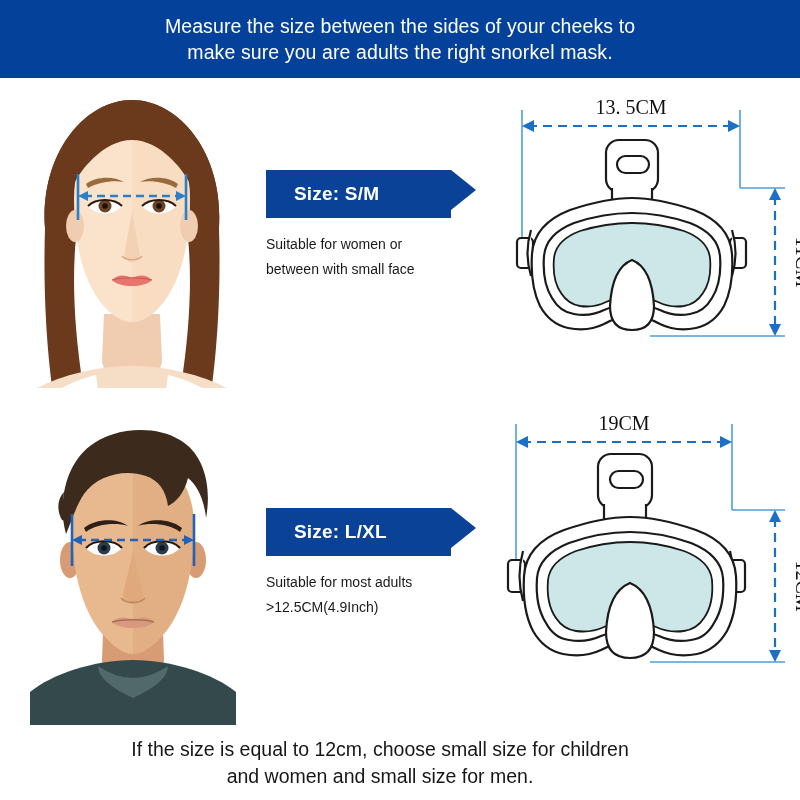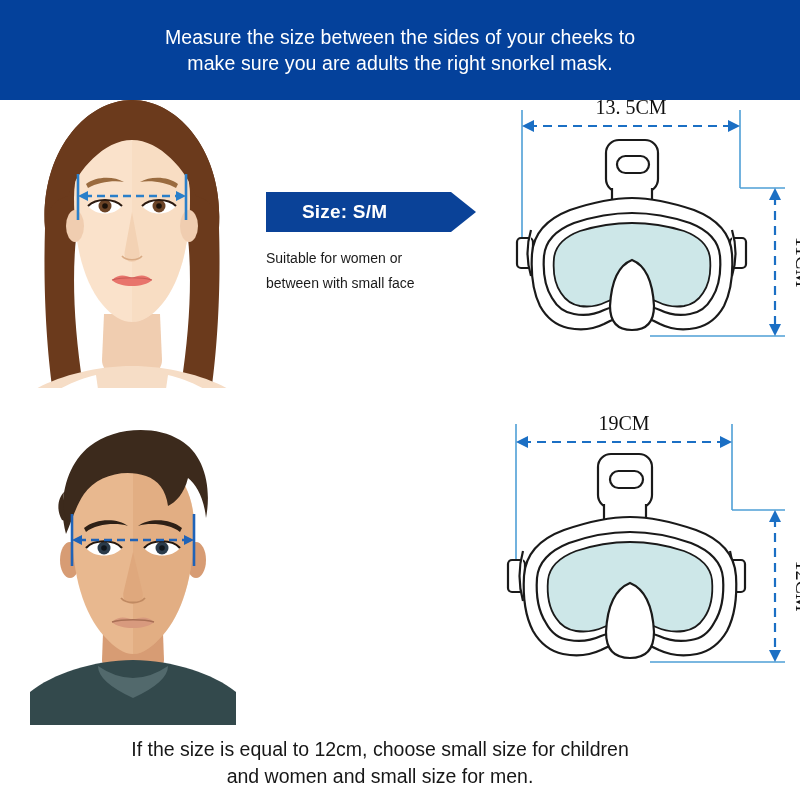--- a/index.html
+++ b/index.html
@@ -8,21 +8,21 @@
     width:800px;height:800px;
     background:#ffffff;
     font-family:"Liberation Sans", sans-serif;
     overflow:hidden;
     position:relative;
   }
   .page{position:relative;width:800px;height:800px;}
 
   
   .header{
-    position:absolute;left:0;top:0;width:800px;height:100px;
+    position:absolute;left:0;top:0;width:800px;height:78px;
     background:#04419b;
     display:flex;align-items:center;justify-content:center;
   }
   .header-text{
     color:#ffffff;font-size:19.5px;line-height:26px;
     text-align:center;letter-spacing:.1px;
   }
   .header-text div{white-space:nowrap;}
 
   
@@ -32,27 +32,26 @@
 
   
   .figure{position:absolute;left:0;top:0;width:265px;height:100%;overflow:hidden;}
 
   
   .textblock{position:absolute;}
   .tb-top{left:266px;top:92px;width:230px;}
   .tb-bot{left:266px;top:98px;width:235px;}
 
   .badge{
-    position:relative;height:40px;width:185px;
+    position:relative;height:48px;width:185px;
     display:flex;align-items:center;
     background:#0a4298;
     color:#fff;font-size:19px;font-weight:bold;
-    padding-left:36px;box-sizing:border-box;
+    padding-left:28px;box-sizing:border-box;
     letter-spacing:.2px;
-    margin-top:22px;
   }
   .badge::after{
     content:"";position:absolute;left:185px;top:0;
     width:0;height:0;
     border-top:20px solid transparent;
     border-bottom:20px solid transparent;
     border-left:25px solid #0a4298;
   }
   .desc{
     margin-top:14px;color:#1a1a1a;
@@ -289,20 +288,29 @@
         <g>
           <line x1="72" y1="104" x2="72" y2="156" stroke="#1f63b8" stroke-width="2.6"></line>
           <line x1="194" y1="104" x2="194" y2="156" stroke="#1f63b8" stroke-width="2.6"></line>
           <line x1="78" y1="130" x2="188" y2="130" stroke="#1f63b8" stroke-width="2.4" stroke-dasharray="8,5"></line>
           <path d="M72 130 L82 125 L82 135 Z" fill="#1f63b8"></path>
           <path d="M194 130 L184 125 L184 135 Z" fill="#1f63b8"></path>
         </g>
       </svg>
     </div>
 
+    <div class="textblock tb-bot">
+      <div class="badge">
+        <span>Size: L/XL</span>
+      </div>
+      <div class="desc">
+        <div>Suitable for most adults</div>
+        <div>&gt;12.5CM(4.9Inch)</div>
+      </div>
+    </div>
 
     <div class="diagram">
       <svg width="300" height="315" viewBox="0 0 300 315">
 
         <g stroke="#4e9fd6" stroke-width="1.6">
           <line x1="16" y1="14" x2="16" y2="180"></line>
           <line x1="232" y1="14" x2="232" y2="100"></line>
           <line x1="232" y1="100" x2="285" y2="100"></line>
           <line x1="150" y1="252" x2="285" y2="252"></line>
         </g>

